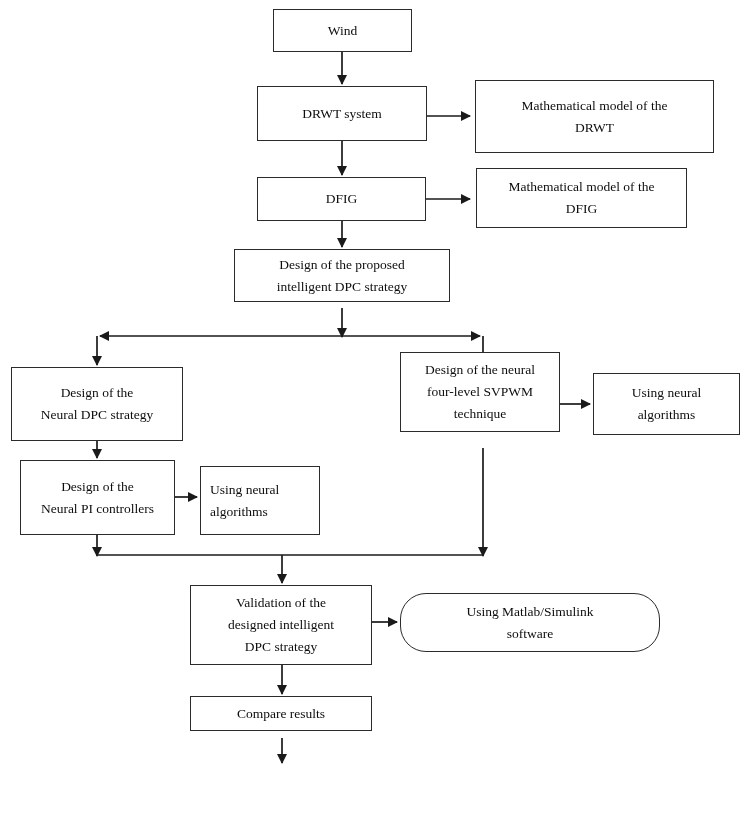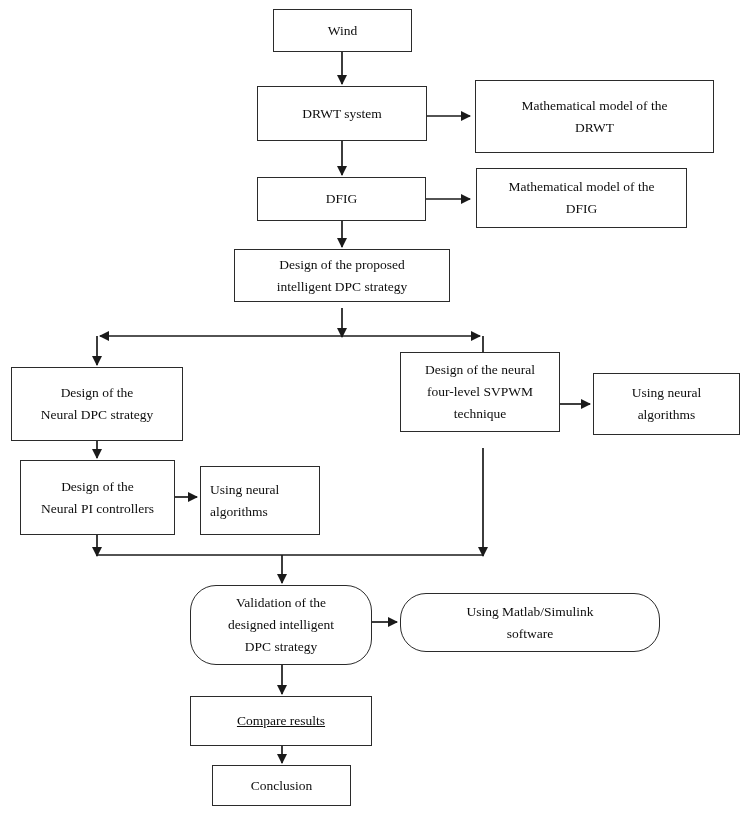--- a/index.html
+++ b/index.html
@@ -151,32 +151,29 @@
     <span class="txt">Design of the neural
 four-level SVPWM
 technique</span>
   </div>
 
   <div class="node" style="left:593px; top:373px; width:147px; height:62px;">
     <span class="txt">Using neural
 algorithms</span>
   </div>
 
-  <div class="node" style="left:190px; top:585px; width:182px; height:80px;border-radius:26px;">
+  <div class="node" style="left:190px; top:585px; width:182px; height:80px;">
     <span class="txt">Validation of the
 designed intelligent
 DPC strategy</span>
   </div>
 
   <div class="node" style="left:400px; top:593px; width:260px; height:59px;border-radius:26px;">
     <span class="txt">Using Matlab/Simulink
 software</span>
   </div>
 
-  <div class="node" style="left:190px; top:696px; width:182px; height:50px;text-decoration:underline;">
+  <div class="node" style="left:190px; top:696px; width:182px; height:35px;">
     <span class="txt">Compare results</span>
   </div>
 
-  <div class="node" style="left:212px; top:765px; width:139px; height:41px;">
-    <span class="txt">Conclusion</span>
-  </div>
 
 </div>
 
 </body></html>

